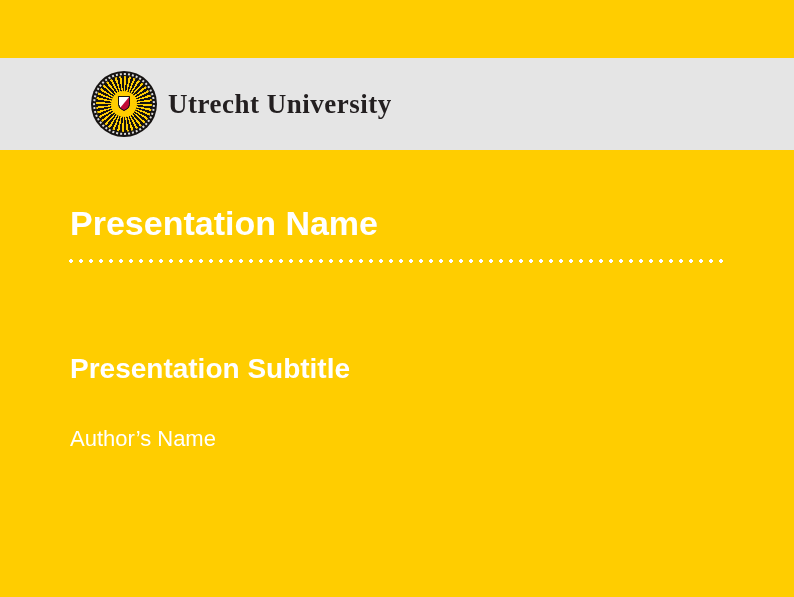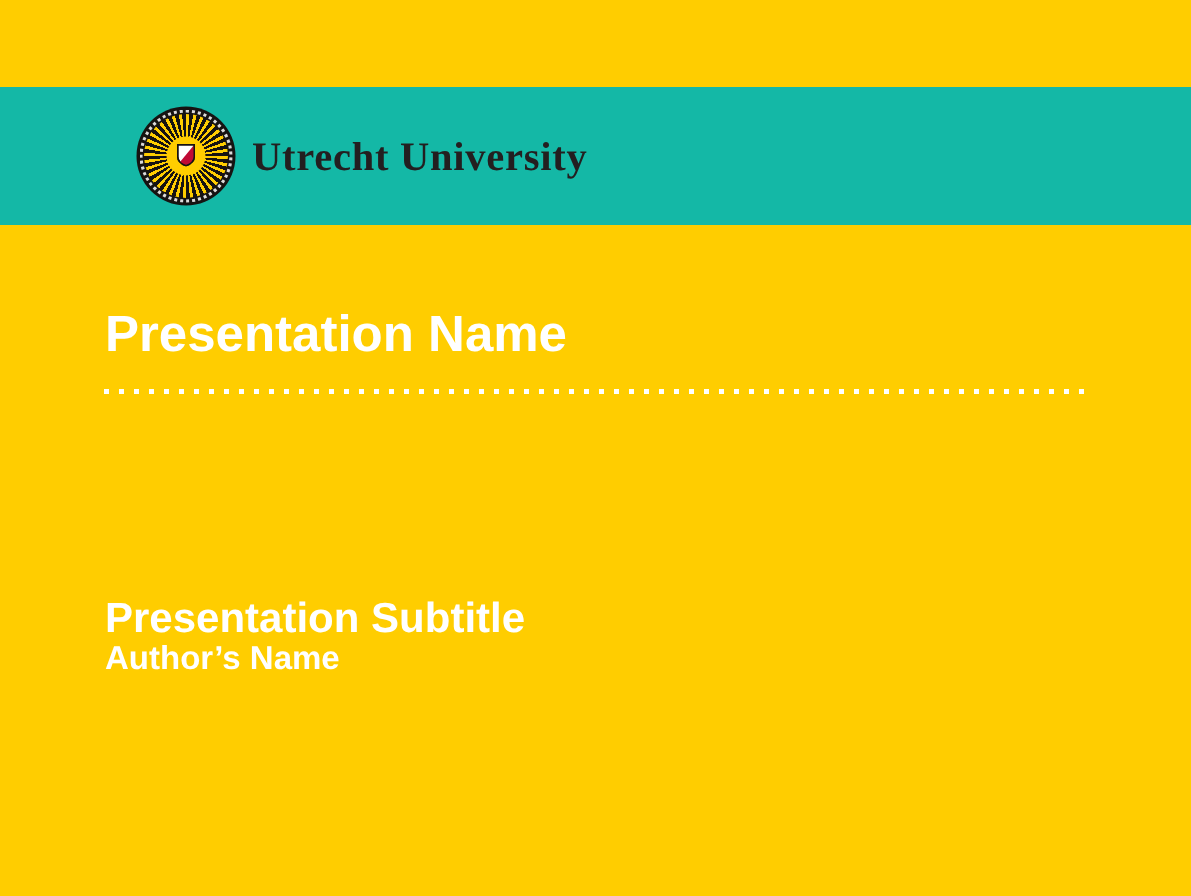--- a/index.html
+++ b/index.html
@@ -23,21 +23,21 @@
     height: 58px;
     background: #FFCD00;
   }
 
   
   .band-logo {
     position: absolute;
     left: 0; top: 58px;
     width: 100%;
     height: 92px;
-    background: #14b8a6;
+    background: #e5e5e5;
     display: flex;
     align-items: center;
   }
   .logo-lockup {
     display: flex;
     align-items: center;
     margin-left: 91px;
     gap: 11px;
   }
 
@@ -112,34 +112,34 @@
     top: 258px;
     width: 660px;
     height: 6px;
     background-image: radial-gradient(circle 2px at 3px 3px, #ffffff 98%, transparent);
     background-size: 10px 6px;
     background-repeat: repeat-x;
   }
   .subtitle {
     position: absolute;
     left: 70px;
-    top: 398px;
+    top: 355px;
     margin: 0;
     font-size: 28px;
     font-weight: 700;
     line-height: 1;
     color: #ffffff;
   }
   .author {
     position: absolute;
     left: 70px;
     top: 428px;
     margin: 0;
     font-size: 22px;
-    font-weight: 700;
+    font-weight: 400;
     line-height: 1;
     color: #ffffff;
   }
 </style>
 </head>
 <body>
 
 <div class="slide">
 
   <div class="band-top"></div>

